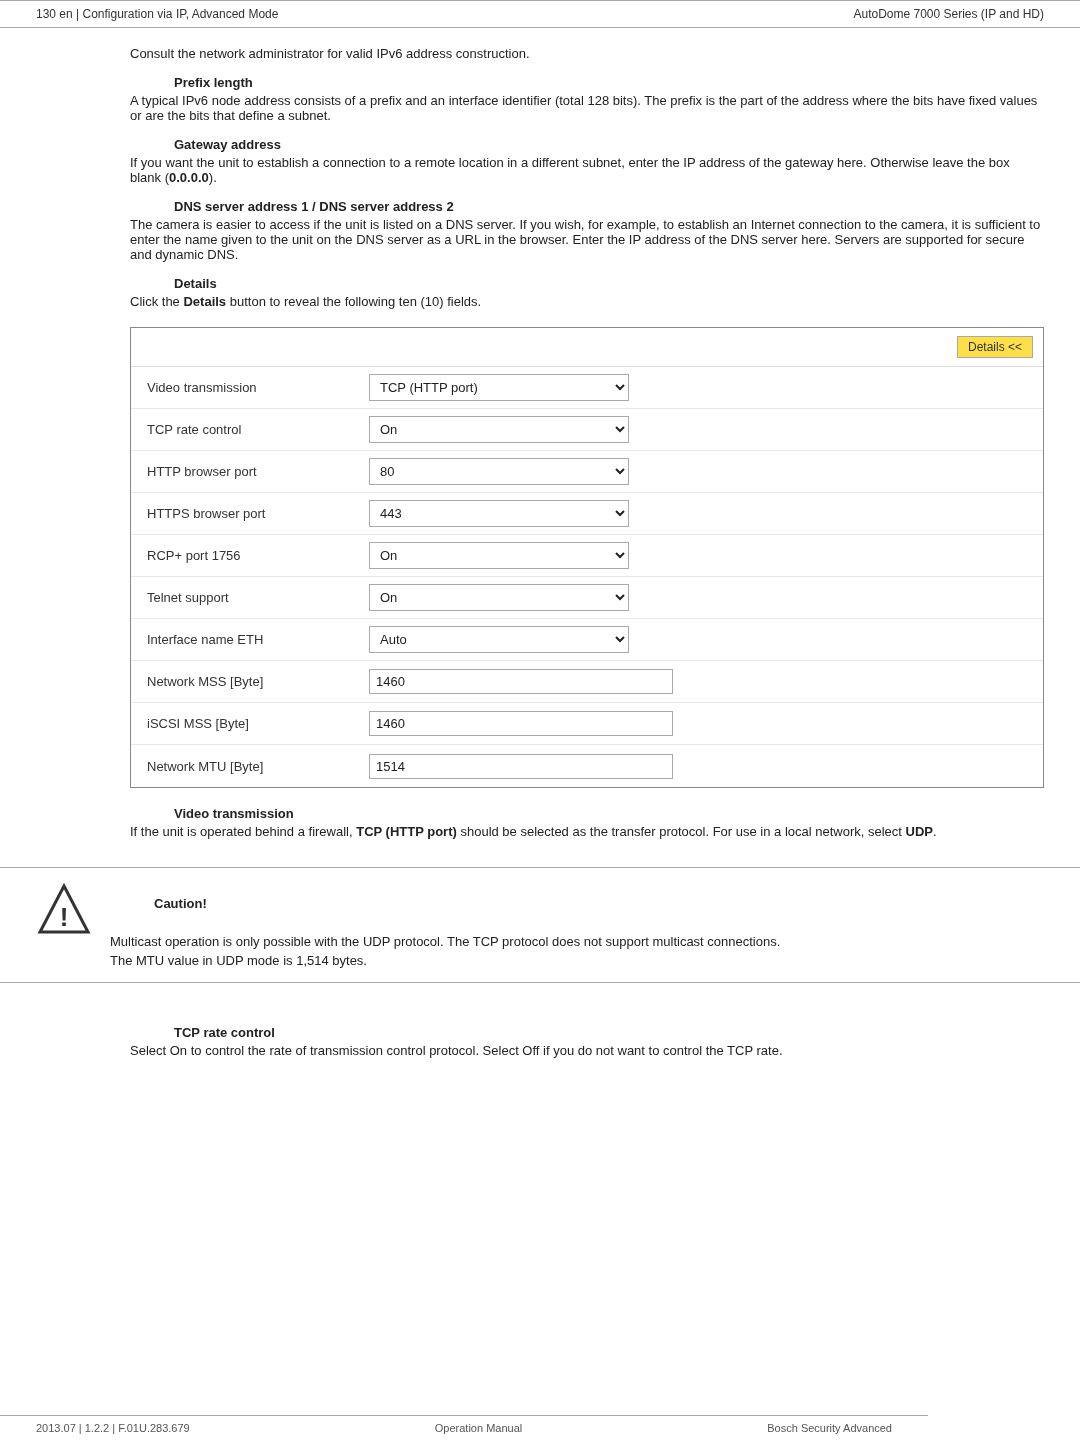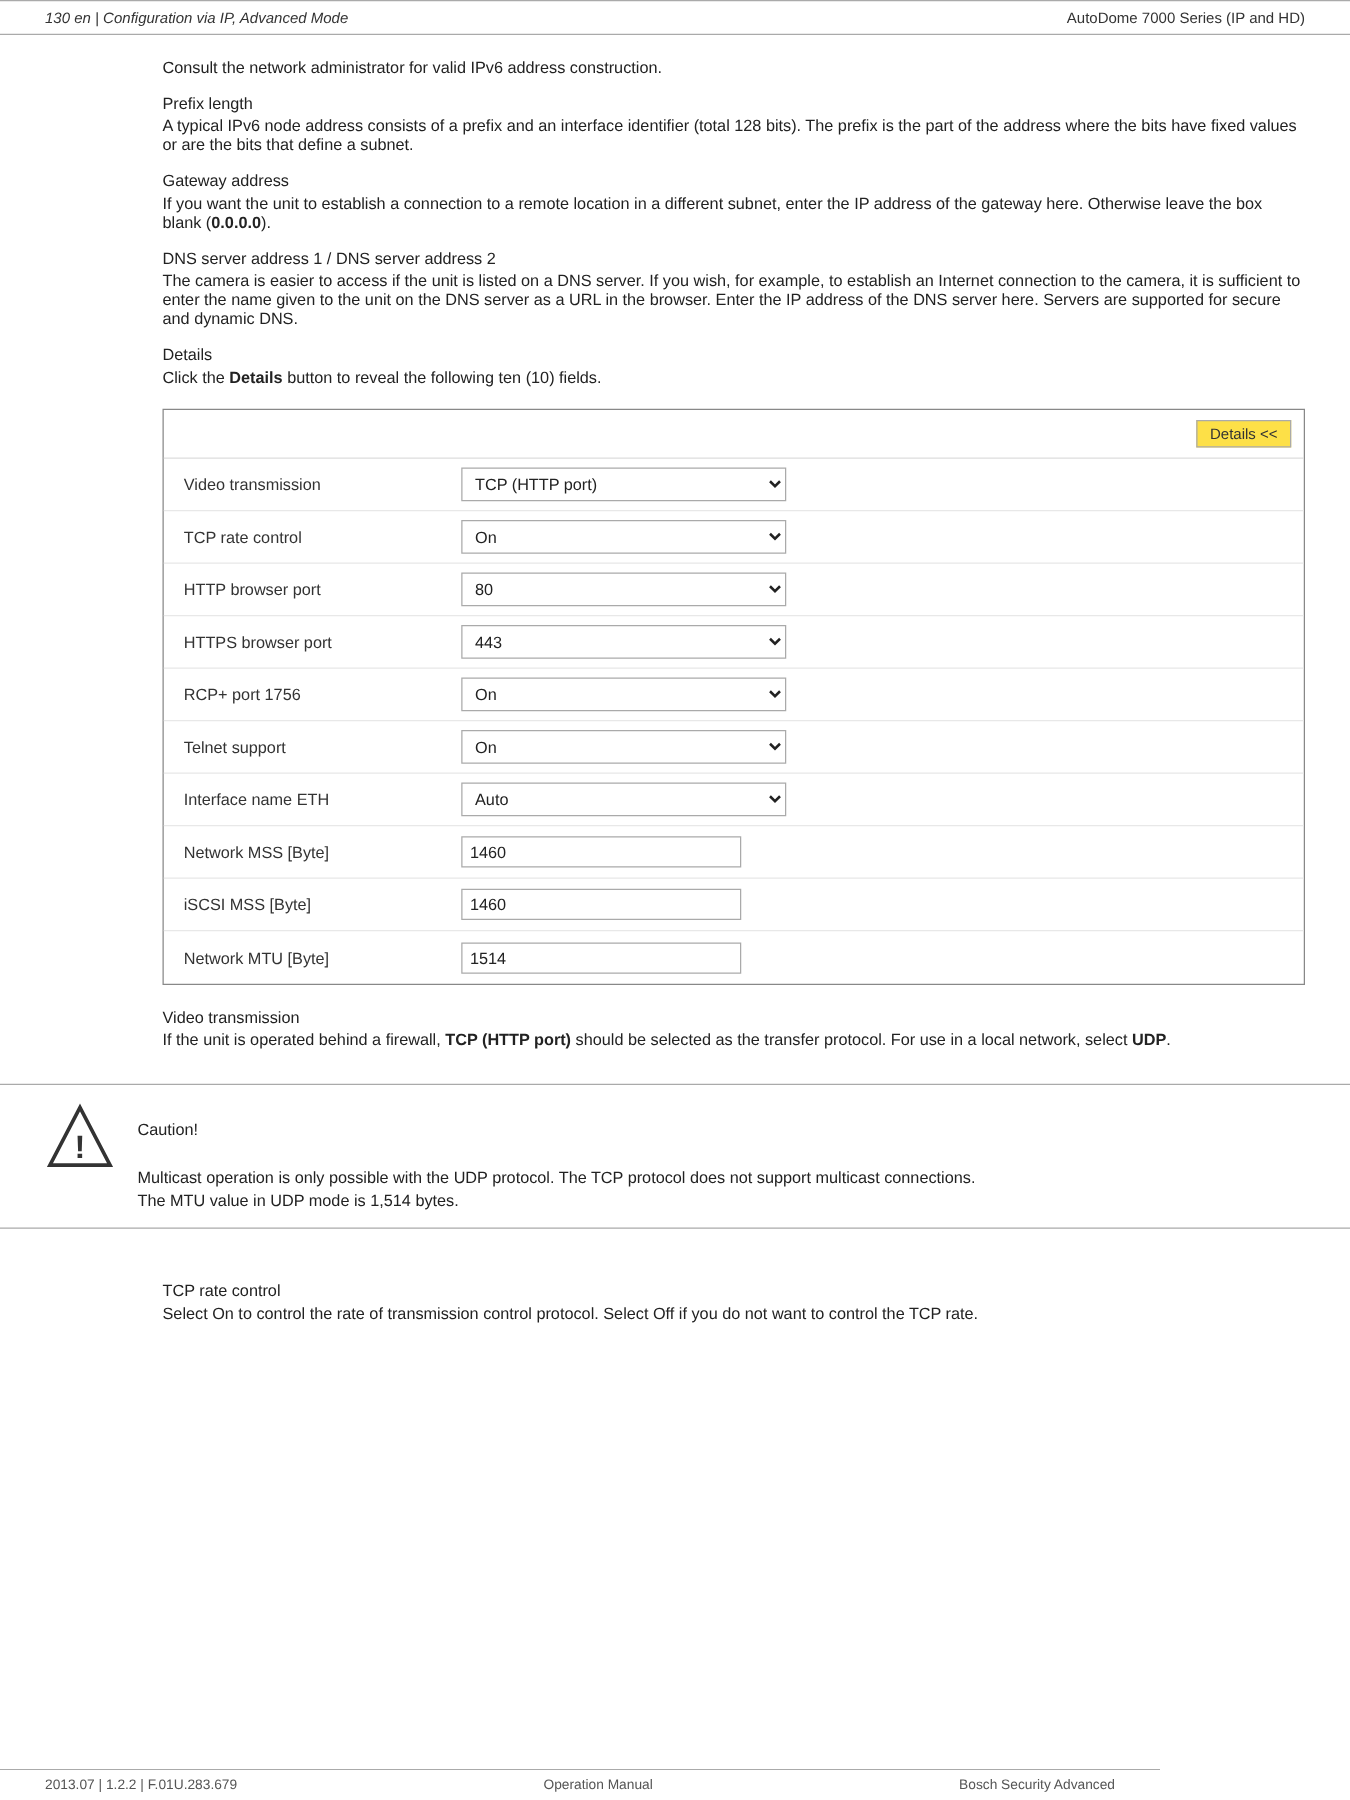--- a/index.html
+++ b/index.html
@@ -16,28 +16,29 @@
     .page-header {
       border-top: 1px solid #aaa;
       border-bottom: 1px solid #aaa;
       display: flex;
       justify-content: space-between;
       align-items: center;
       padding: 6px 36px;
       font-size: 12px;
       color: #333;
     }
-    .page-header .left { font-size: 12px; font-style: italic; }
+    .page-header .left { font-size: 12px; }
     .page-header .right { font-size: 12px; }
 
     .section-heading {
-      font-weight: normal;
+      font-weight: bold;
       margin-top: 14px;
       margin-bottom: 3px;
       font-size: 13px;
+      margin-left: 44px;
     }
 
     
     .details-box {
       border: 1px solid #888;
       margin: 18px 0;
       padding: 0;
       background: #fff;
     }
 
@@ -85,21 +86,21 @@
       width: 260px;
       padding: 4px 6px;
       border: 1px solid #aaa;
       font-size: 13px;
       background: #fff;
       appearance: auto;
       color: #222;
     }
 
     .details-input {
-      width: 224px;
+      width: 304px;
       padding: 4px 6px;
       border: 1px solid #aaa;
       font-size: 13px;
       color: #222;
     }
 
     
     .caution-section {
       border-top: 1px solid #aaa;
       border-bottom: 1px solid #aaa;

